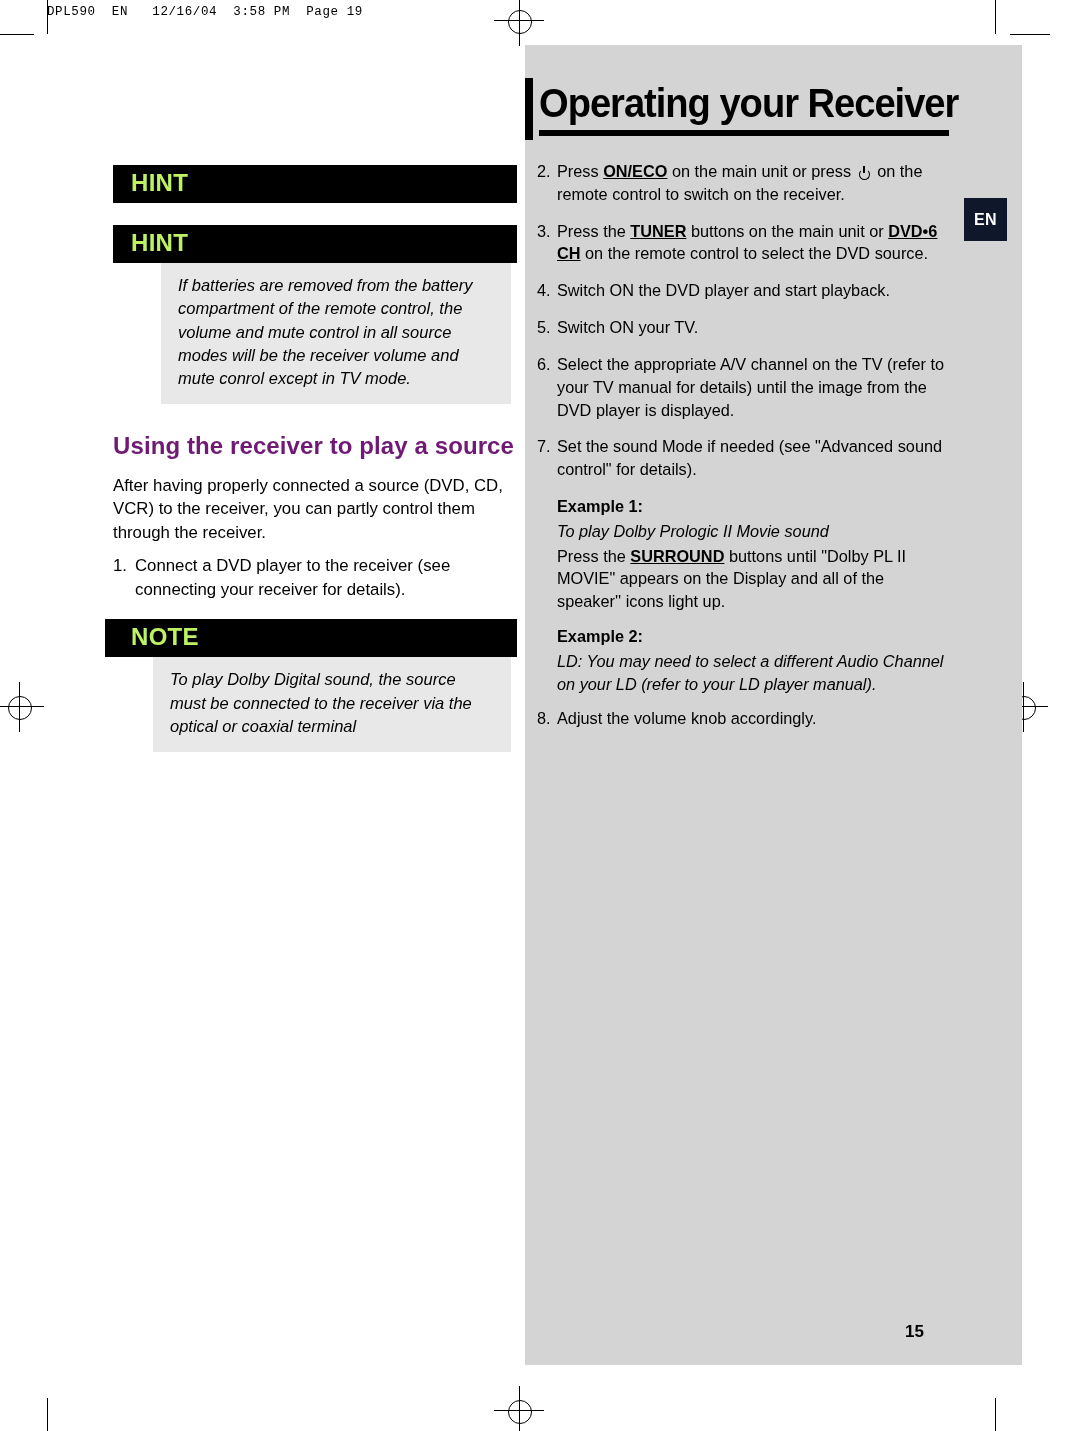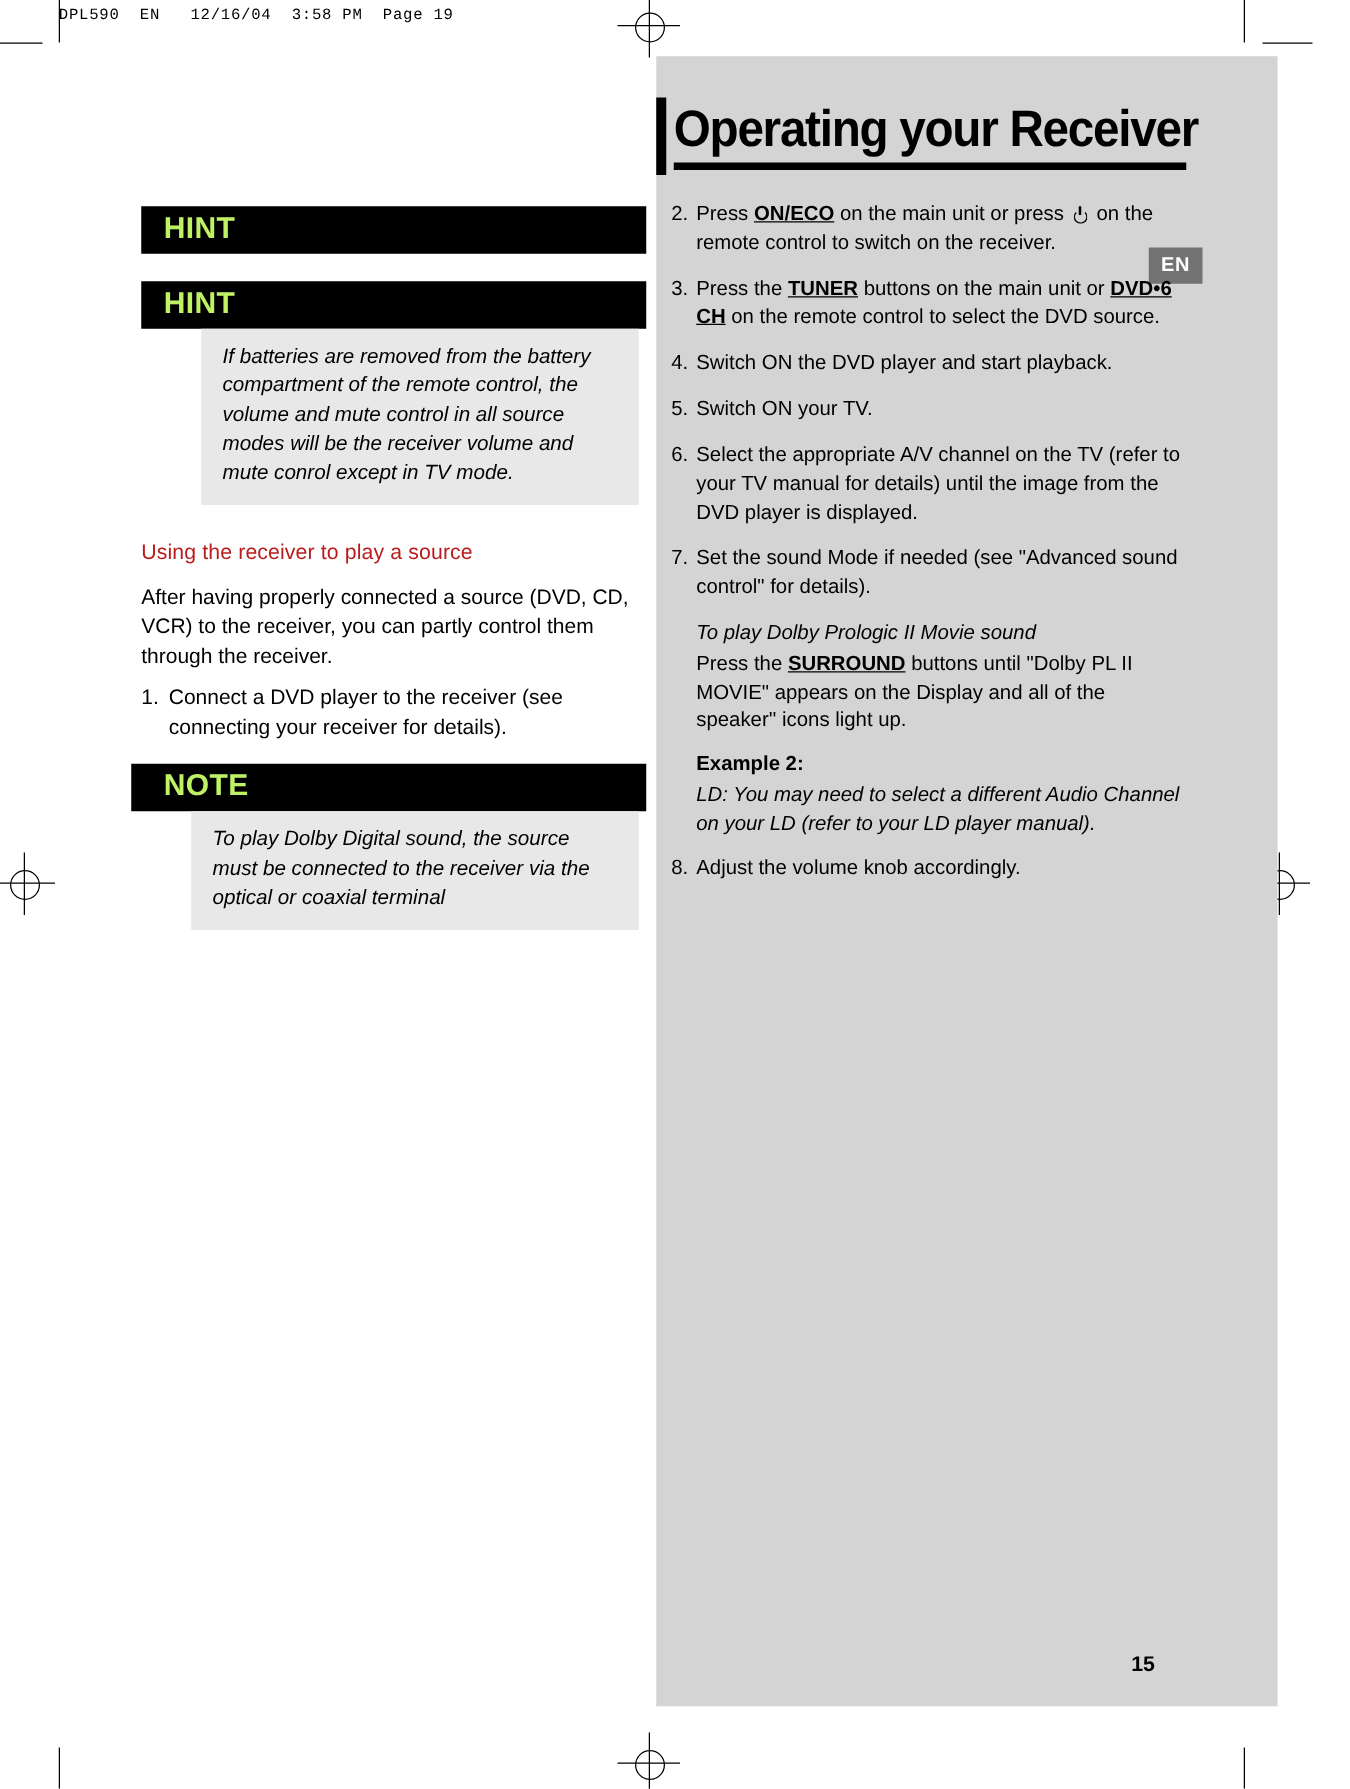--- a/index.html
+++ b/index.html
@@ -81,25 +81,25 @@
     left: 14px;
     top: 52px;
     width: 410px;
     height: 6px;
     background: #000;
   }
 
   
   .en-tab {
     position: absolute;
-    left: 919px;
+    left: 964px;
     top: 198px;
     width: 43px;
-    height: 29px;
-    background: #737373;
+    height: 43px;
+    background: #0f172a;
     color: #fff;
     font-size: 16px;
     font-weight: bold;
     display: flex;
     align-items: center;
     justify-content: center;
     letter-spacing: 0.5px;
   }
 
   
@@ -135,23 +135,23 @@
   }
   .callout.note .callout-head {
     margin-left: -8px;
     padding-left: 26px;
   }
   .callout.note .callout-body {
     margin-left: 40px;
   }
 
   h2.section {
-    font-size: 17px;
-    font-weight: normal;
-    color: #b91c1c;
+    font-size: 24px;
+    font-weight: bold;
+    color: #701a75;
     margin: 28px 0 14px 0;
     letter-spacing: 0.1px;
   }
   h3.subsection {
     font-size: 18.5px;
     font-weight: bold;
     color: #000;
     margin: 26px 0 11px 0;
     letter-spacing: 0.1px;
   }
@@ -339,20 +339,21 @@
         <div class="num">6.</div>
         <div class="txt"><span>Select the appropriate A/V channel on the TV (refer to your TV manual for details) until the image from the DVD player is displayed.</span></div>
       </div>
       <div class="item">
         <div class="num">7.</div>
         <div class="txt"><span>Set the sound Mode if needed (see "Advanced sound control" for details).</span></div>
       </div>
     </div>
 
   <div class="example-block">
+    <div class="example-label">Example 1:</div>
     <div class="example-italic">To play Dolby Prologic II Movie sound</div>
     <div id="example1-body"><span>Press the </span><span class="b">SURROUND</span><span> buttons until "Dolby PL II MOVIE" appears on the Display and all of the speaker'' icons light up.</span></div>
   </div>
 
   <div class="example-block">
     <div class="example-label">Example 2:</div>
     <div id="example2-body"><span class="i">LD:</span><span class="i"> You may need to select a different Audio Channel on your LD (refer to your LD player manual).</span></div>
   </div>
 
   <div class="item" style="margin-top:10px;">

